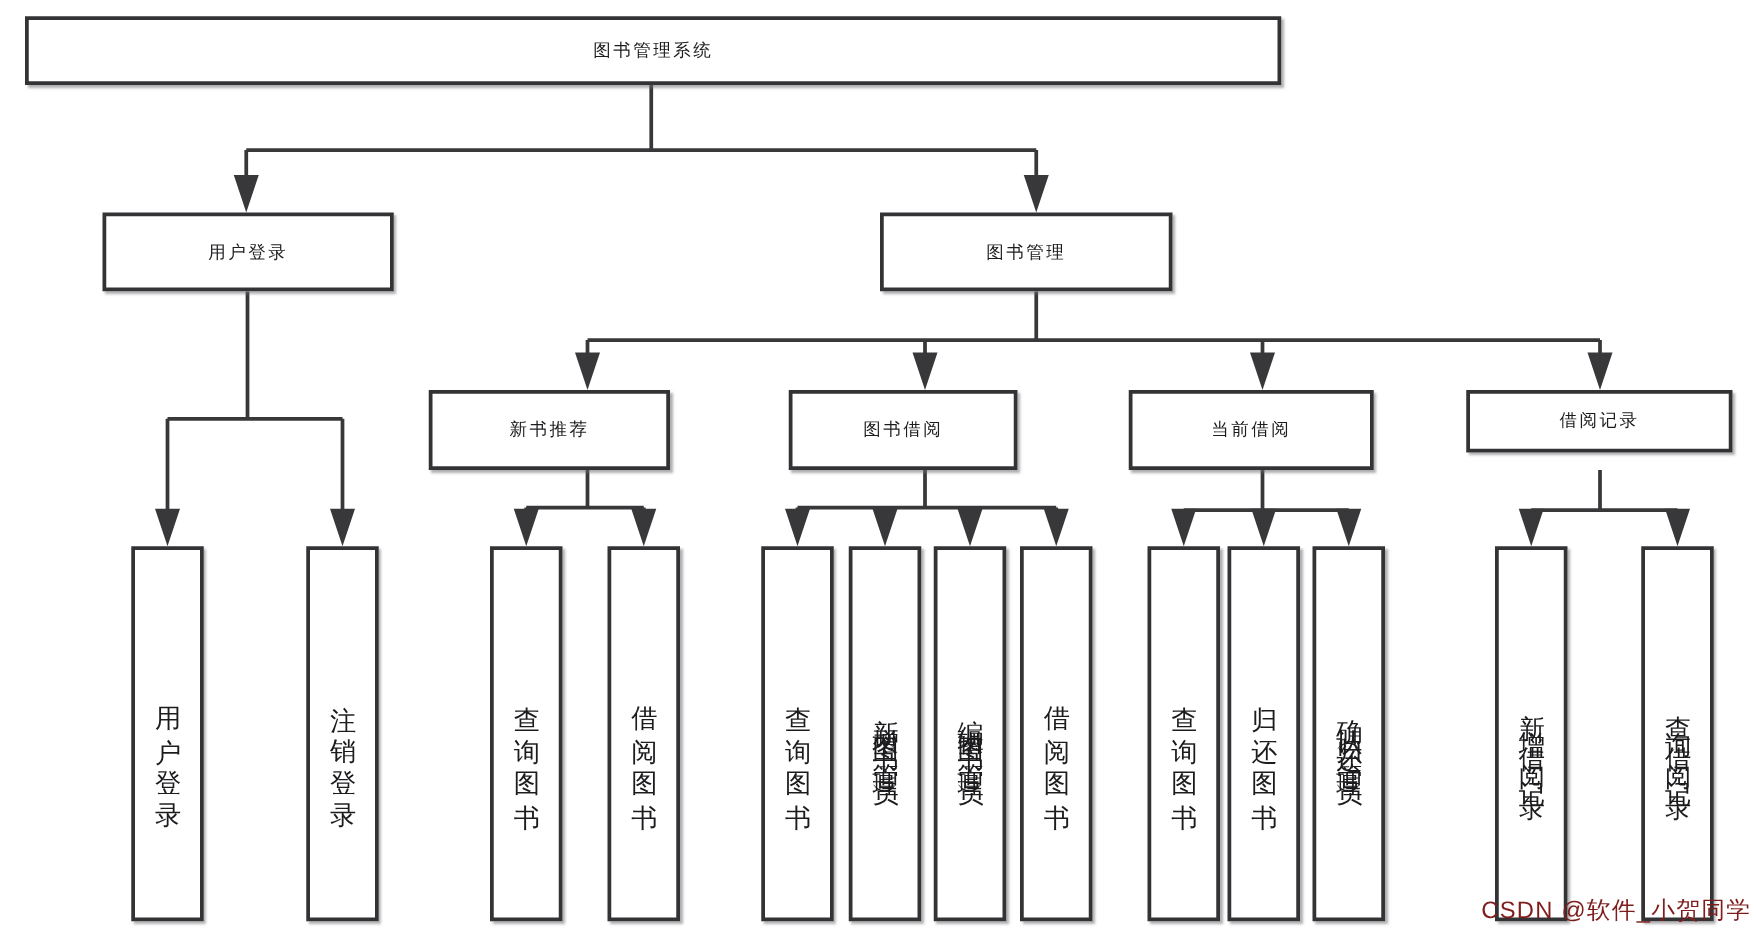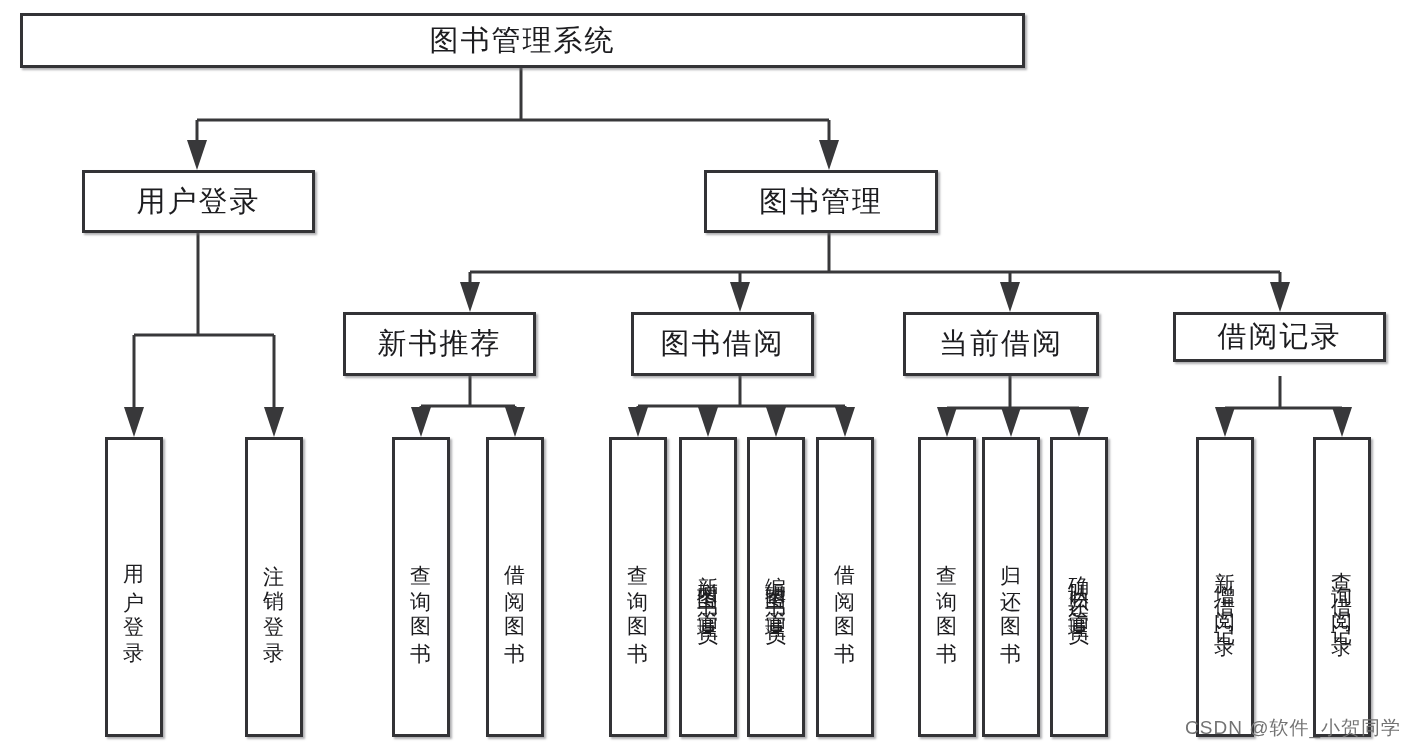--- a/index.html
+++ b/index.html
@@ -7,31 +7,31 @@
     position:relative; width:1405px; height:747px; background:#ffffff;
     font-family:"Liberation Sans", sans-serif; overflow:hidden;
   }
   .connector-layer { position:absolute; left:0; top:0; z-index:0; }
   .node {
     position:absolute; box-sizing:border-box; background:#ffffff;
     border:3px solid #333336; color:#1c1c1f; z-index:1;
     display:flex; align-items:center; justify-content:center;
     box-shadow:2px 2px 2px rgba(110,110,115,0.55);
   }
-  .h-node { font-size:29px; letter-spacing:2px; white-space:nowrap; }
+  .h-node { font-size:14px; letter-spacing:2px; white-space:nowrap; }
   .v-node {
     writing-mode:vertical-rl; text-orientation:mixed;
     font-size:21px; line-height:1;
   }
   .sp-wide  { letter-spacing:26px; padding-top:26px; }
   .sp-mid   { letter-spacing:13px; padding-top:13px; }
   .sp-tight { letter-spacing:7px;  padding-top:7px;  }
   .watermark {
     position:absolute; right:4px; bottom:6px; z-index:2;
-    font-size:19px; color:#737373; letter-spacing:1px; white-space:nowrap;
+    font-size:19px; color:#7f1d1d; letter-spacing:1px; white-space:nowrap;
   }
 </style>
 </head>
 <body>
 
 <div class="stage">
 
   <svg class="connector-layer" width="1405" height="747">
       <line x1="521" y1="68" x2="521" y2="120" stroke="#38383a" stroke-width="3"></line>
       <line x1="197" y1="120" x2="829" y2="120" stroke="#38383a" stroke-width="3"></line>

